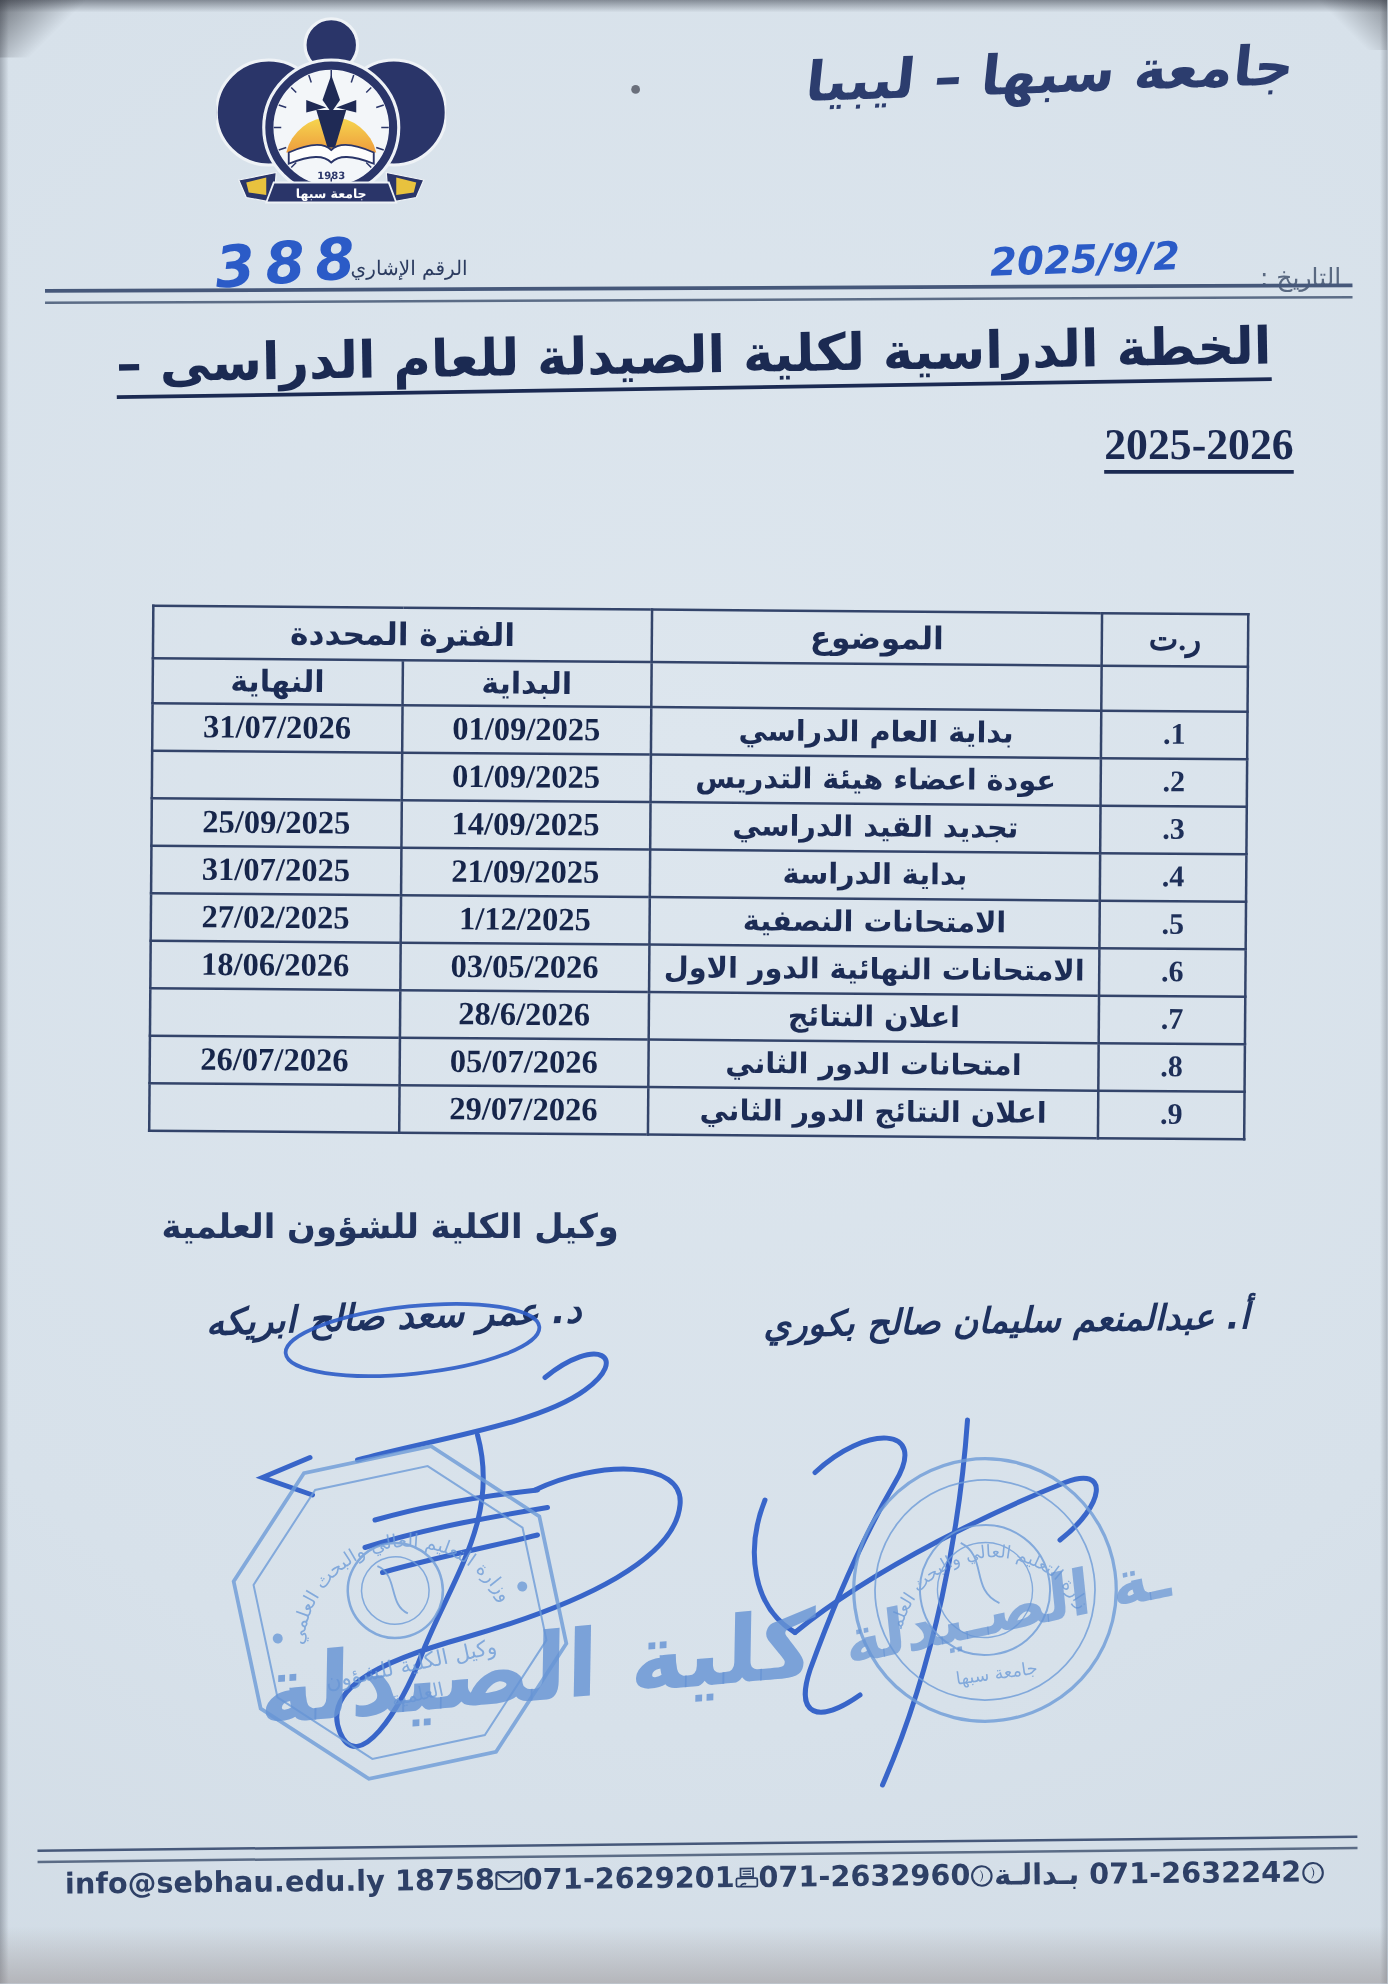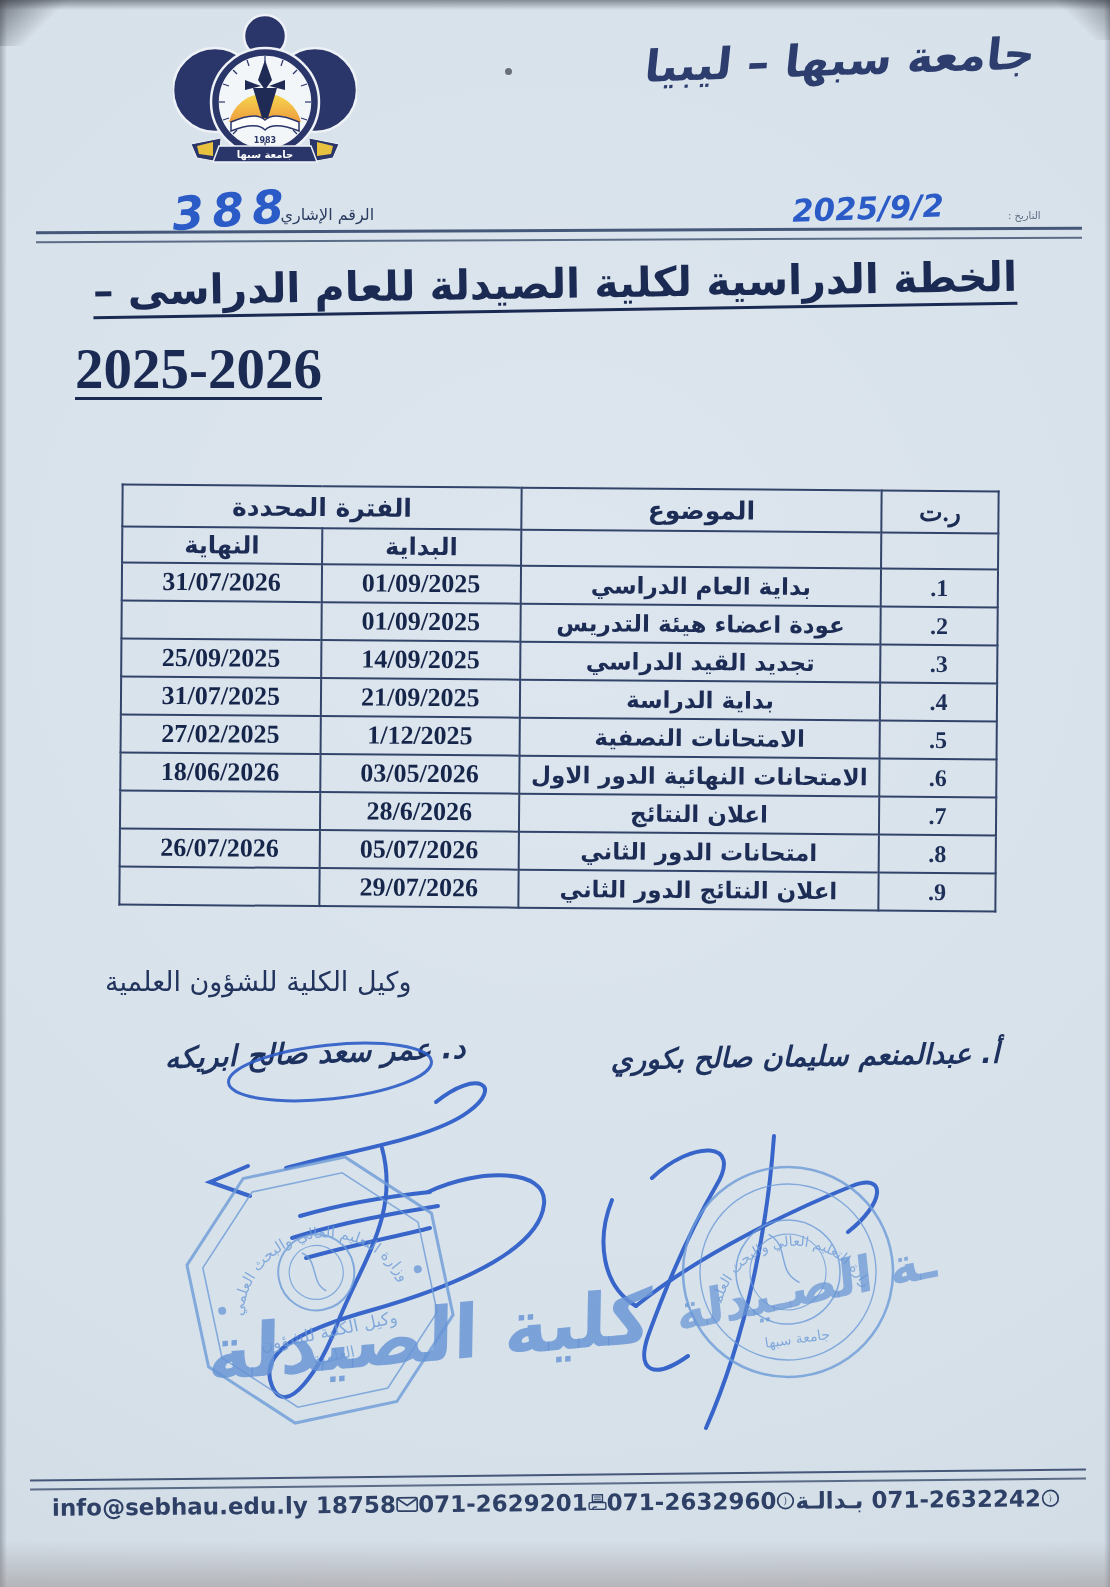--- a/index.html
+++ b/index.html
@@ -17,46 +17,46 @@
   .corner-tl{left:0;top:0;width:70px;height:46px;background:linear-gradient(135deg,rgba(55,58,66,.65) 0%,rgba(55,58,66,0) 60%);}
   .corner-tr{right:0;top:0;width:54px;height:40px;background:linear-gradient(225deg,rgba(55,58,66,.5) 0%,rgba(55,58,66,0) 60%);}
   .band-bottom{left:0;bottom:0;width:100%;height:46px;background:linear-gradient(to top,rgba(150,142,142,.5),rgba(150,142,142,0));}
   .speck{left:505px;top:68px;width:7px;height:7px;border-radius:50%;background:#3a3f4c;opacity:.7;}
 
   
   .uni-caption{left:118px;top:169px;width:330px;font-size:19px;letter-spacing:1.5px;color:#3b4c70;font-weight:600;}
   .ref-label{left:270px;top:205px;font-size:16px;color:#2c3c60;}
   .ref-number{left:172px;top:183px;font-size:46px;color:#2b5bc7;font-style:italic;letter-spacing:8px;transform:rotate(-4deg);font-weight:600;}
   .callig{right:30px;top:34px;width:480px;text-align:center;font-size:44px;font-weight:700;color:#2c3d6e;transform:skewX(-8deg) rotate(-2deg);}
-  .date-label{left:1008px;top:210px;font-size:10px;color:#44546f;opacity:.85;text-align:center;}
+  .date-label{left:1008px;top:210px;font-size:20px;color:#44546f;opacity:.85;text-align:center;}
   .date-hand{left:792px;top:190px;font-size:31px;color:#2b5bc7;font-style:italic;transform:rotate(-2deg);font-weight:600;}
   .rule{height:7px;border-top:3px solid #46587a;border-bottom:2px solid #5b6c86;}
   .rule-top{top:229px;left:36px;width:1046px;transform:rotate(-0.25deg);}
   .rule-bottom{top:1474px;left:30px;width:1056px;transform:rotate(-0.6deg);border-top-width:2px;}
 
   
   .title1{top:260px;left:75px;width:960px;text-align:center;font-size:41px;font-weight:800;color:#1b2a52;
     transform:rotate(-0.9deg);text-decoration:underline;text-underline-offset:11px;text-decoration-thickness:3px;}
-  .title2{top:336px;left:75px;width:960px;text-align:left;font-size:57px;font-weight:800;color:#1b2a52;
+  .title2{top:336px;left:75px;width:960px;text-align:right;font-size:35px;font-weight:800;color:#1b2a52;
     font-family:"Liberation Serif","DejaVu Serif",serif;
     text-decoration:underline;text-underline-offset:9px;text-decoration-thickness:3px;}
 
   
   .tablewrap{top:487px;left:120px;width:878px;transform:rotate(0.45deg);}
   table.sched{border-collapse:collapse;width:878px;table-layout:fixed;direction:rtl;}
   table.sched td,table.sched th{border:2px solid #33446a;padding:0 4px;vertical-align:middle;text-align:center;overflow:hidden;}
   th.h-main{font-size:25px;font-weight:800;color:#1c2c55;height:40px;}
   th.h-sub{font-size:24px;font-weight:800;color:#1c2c55;height:34px;}
   td.c-no{font-family:"Liberation Serif","DejaVu Serif",serif;font-size:24px;font-weight:700;}
   td.c-subj{font-size:23px;font-weight:700;color:#1c2c55;}
   td.c-date{font-family:"Liberation Serif","DejaVu Serif",serif;font-size:26px;font-weight:700;color:#16254a;}
   table.sched tr.datarow{height:38px;}
 
   
-  .sig-title{font-size:27px;font-weight:400;color:#22345e;text-align:left;}
+  .sig-title{font-size:27px;font-weight:700;color:#22345e;text-align:right;}
   .sig-title.right{left:590px;top:972px;width:420px;}
   .sig-title.left{left:105px;top:966px;width:390px;}
   .sig-name{font-size:28px;font-weight:600;color:#1e3260;text-align:center;font-style:italic;}
   .sig-name.right{left:585px;top:1040px;width:440px;transform:rotate(-1deg);}
   .sig-name.left{left:115px;top:1036px;width:400px;font-size:29px;transform:rotate(-2deg);}
 
   .overlay{left:0;top:0;width:1110px;height:1587px;pointer-events:none;}
 
   .script-left{left:150px;top:1292px;width:560px;text-align:center;font-size:74px;font-weight:700;
     color:rgba(103,148,212,.82);transform:rotate(-5deg) skewX(-6deg);letter-spacing:4px;}

